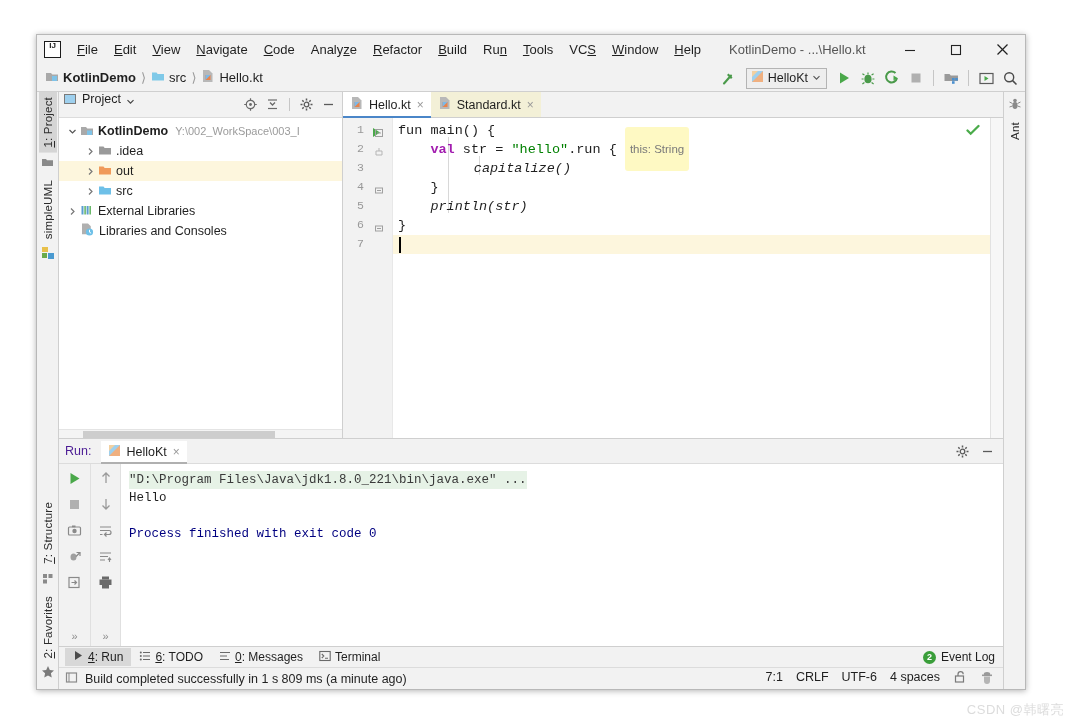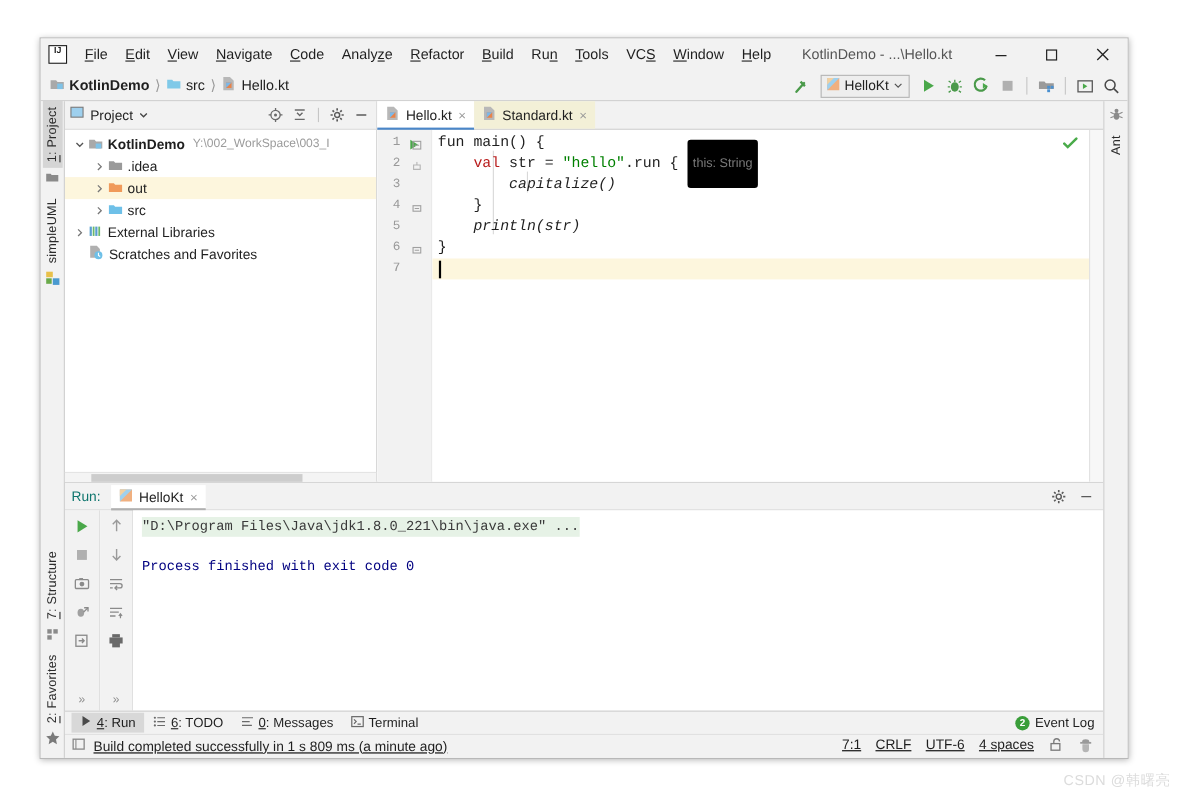--- a/index.html
+++ b/index.html
@@ -92,21 +92,21 @@
 
   .center { flex: 1; display: flex; flex-direction: column; min-width: 0; }
   .upper { flex: 1; display: flex; min-height: 0; }
 
   
   .project {
     width: 284px; background: #fff; display: flex; flex-direction: column;
     border-right: 1px solid #cfcfcf; flex: 0 0 284px;
   }
   .proj-head {
-    height: 26px; background: #f2f2f2; display: flex; align-items: center;
+    height: 26px; background: #f2f2f2; display: flex; 
     border-bottom: 1px solid #dcdcdc; padding: 0 4px; flex: 0 0 26px;
   }
   .proj-title { font-size: 12.5px; color: #1f1f1f; margin-left: 5px; }
   .proj-head-icons { margin-left: auto; display: flex; align-items: center; gap: 3px; }
   .ph-btn { width: 19px; height: 19px; display: flex; align-items: center; justify-content: center; }
 
   .tree { flex: 1; overflow: hidden; padding-top: 3px; font-size: 12.5px; color: #1f1f1f; }
   .trow { display: flex; align-items: center; height: 20px; padding-left: 6px; white-space: nowrap; }
   .trow.hl { background: #fdf6dd; }
   .arrow { width: 15px; display: flex; align-items: center; justify-content: center; flex: 0 0 15px; }
@@ -138,40 +138,40 @@
   .foldbar { position: absolute; right: 4px; width: 14px; }
   .run-marker { position: absolute; left: 28px; }
 
   .codewrap { flex: 1; position: relative; background: #fff; overflow: hidden; }
   .cline {
     position: absolute; left: 0; right: 0; height: 19px;
     font-family: "Liberation Mono", monospace; font-size: 13.5px;
     white-space: pre; color: #1f1f1f; line-height: 19px;
   }
   .cline.cur { background: #fdf6dd; }
-  .kw { color: #b91c1c; font-weight: normal; }
+  .kw { color: #a21caf; font-weight: bold; }
   .str { color: #008000; }
   .fn { font-style: italic; }
   .inlay {
-    background: #000000; color: #7a7a7a; font-size: 11.5px;
+    background: #fef9c3; color: #7a7a7a; font-size: 11.5px;
     font-family: "Liberation Sans", sans-serif; padding: 16px 5px;
     border-radius: 3px; font-style: normal;
   }
   .caret { position: absolute; width: 1.5px; background: #000; }
   .indent-guide { position: absolute; width: 1px; background: #d8d8d8; }
   .checkmark { position: absolute; right: 10px; top: 5px; }
   .err-stripe { width: 13px; background: #f7f7f7; flex: 0 0 13px;
     border-left: 1px solid #e2e2e2; position: relative; }
 
   
   .runwin { height: 208px; background: #fff; display: flex; flex-direction: column;
     border-top: 1px solid #cfcfcf; flex: 0 0 208px; }
   .run-head { height: 25px; background: #f2f2f2; display: flex; align-items: center;
     padding: 0 6px; border-bottom: 1px solid #dcdcdc; flex: 0 0 25px; }
-  .run-label { font-size: 12.5px; color: #0f766e; margin-right: 10px; }
+  .run-label { font-size: 12.5px; color: #4c1d95; margin-right: 10px; }
   .run-tab { display: flex; align-items: center; gap: 5px; font-size: 12.5px;
     color: #1f1f1f; padding: 3px 7px 2px; position: relative; background: #fff; }
   .run-tab::after { content: ""; position: absolute; left: 0; right: 0; bottom: -2px;
     height: 2px; background: #b0b0b0; }
   .run-head-icons { margin-left: auto; display: flex; gap: 6px; align-items: center; }
 
   .run-body { flex: 1; display: flex; min-height: 0; }
   .run-tools { width: 32px; background: #f2f2f2; display: flex; flex-direction: column;
     align-items: center; padding-top: 4px; gap: 6px; flex: 0 0 32px;
     border-right: 1px solid #e0e0e0; }
@@ -195,21 +195,21 @@
   .bb-item.active { background: #d8d8d8; }
   .bb-item u { text-decoration: underline; }
   .bb-right { margin-left: auto; display: flex; align-items: center; gap: 5px;
     padding-right: 8px; }
   .evt-badge { width: 13px; height: 13px; border-radius: 50%; background: #3a9e3a;
     color: #fff; font-size: 9px; display: flex; align-items: center; justify-content: center;
     font-weight: bold; }
 
   
   .statusbar { height: 22px; background: #f2f2f2; display: flex; align-items: center;
-    border-top: 1px solid #dcdcdc; padding-left: 6px; flex: 0 0 22px; text-decoration: underline; }
+    border-top: 1px solid #dcdcdc; padding-left: 6px; flex: 0 0 22px; }
   .status-msg { font-size: 12.5px; color: #1f1f1f; margin-left: 7px; }
   .status-right { margin-left: auto; display: flex; align-items: flex-start; gap: 13px;
     padding-right: 9px; font-size: 12.5px; color: #1f1f1f; }
 
   
   .watermark {
     position: absolute; right: 6px; bottom: 4px;
     font-size: 13px; color: #dcdcdc; font-family: "Liberation Sans", sans-serif;
     letter-spacing: .5px;
   }
@@ -516,21 +516,21 @@
               </div>
 
               <div class="trow" style="padding-left:21px">
                 <span>
                   <svg width="15" height="15" viewBox="0 0 15 15">
                       <path d="M2 1.5h6l2.8 2.8v8H2z" fill="#b0b0b0"></path>
                       <circle cx="9.5" cy="10" r="3.6" fill="#6ec0e8"></circle>
                       <path d="M9.5 7.8v2.4l1.6 1" stroke="#fff" stroke-width="1" fill="none"></path>
                     </svg>
                 </span>
-                <span class="tlabel">Scratches and Favorites</span>
+                <span class="tlabel">Libraries and Consoles</span>
               </div>
             </div>
 
             <div class="hscroll">
                 <i></i>
               </div>
           </div>
 
           <div class="editor">
             <div class="tabs">
@@ -598,21 +598,21 @@
                     </svg>
                 </div>
               </div>
 
               <div class="codewrap">
                 <div class="indent-guide" style="left:55px; top:19px; height:76px;"></div>
                 <div class="indent-guide" style="left:86px; top:38px; height:19px;"></div>
 
                 <div class="cline" style="top:3px;left:5px"><span><span class="plain">fun main() {</span></span></div>
                 <div class="cline" style="top:22px;left:5px"><span>    <span class="kw">val</span> str = <span class="str">"hello"</span>.run { <span class="inlay">this: String</span></span></div>
-                <div class="cline" style="top:41px;left:5px"><span>        <span class="fn">capitalize()</span></span></div>
+                <div class="cline" style="top:41px;left:16px"><span>        <span class="fn">capitalize()</span></span></div>
                 <div class="cline" style="top:60px;left:5px"><span>    }</span></div>
                 <div class="cline" style="top:79px;left:5px"><span>    <span class="fn">println(str)</span></span></div>
                 <div class="cline" style="top:98px;left:5px"><span>}</span></div>
                 <div class="cline cur" style="top:117px;left:0px;padding-left:5px"><span></span></div>
                 <div class="caret" style="left:6px; top:119px; height:16px;"></div>
 
                 <div class="checkmark">
                   <svg width="14" height="14" viewBox="0 0 14 14">
                       <path d="M1.5 7.5l3.2 3.2L12.5 3" stroke="#4aab4a" stroke-width="2.3" fill="none" stroke-linecap="round"></path>
                     </svg>
@@ -713,20 +713,21 @@
                     <rect x="4" y="1.5" width="7" height="3" fill="#6a6a6a"></rect>
                     <rect x="1.5" y="4.5" width="12" height="5.5" fill="#6a6a6a"></rect>
                     <rect x="4" y="9" width="7" height="4.5" fill="#6a6a6a"></rect>
                   </svg>
               </div>
               <div class="overflow">»</div>
             </div>
 
             <div class="console">
               <div><span class="cout cmd">"D:\Program Files\Java\jdk1.8.0_221\bin\java.exe" ...</span></div>
+              <div class="cout plain">Hello</div>
               <div class="cout plain">&nbsp;</div>
               <div class="cout exit">Process finished with exit code 0</div>
             </div>
           </div>
         </div>
 
         <div class="bottombar">
           <div class="bb-item active">
             <span>
               <svg width="11" height="11" viewBox="0 0 11 11">

